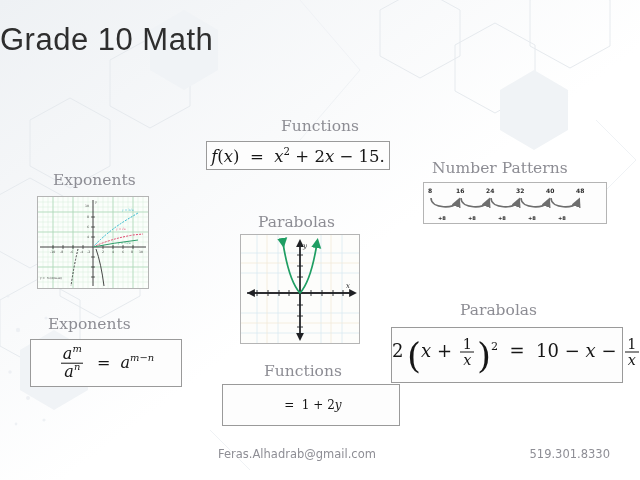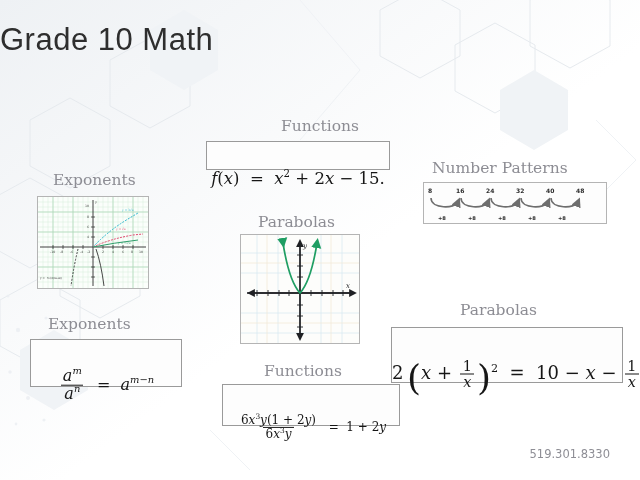--- a/index.html
+++ b/index.html
@@ -40,21 +40,20 @@
     border:1px solid #9a9a9a;
     box-sizing:border-box;
   }
   .card.thin{border:1px solid #b4b4b4;}
 
   
   .math{
     font-family:"DejaVu Serif", serif;
     color:#161616;
     white-space:nowrap;
-    margin-top:22px;
   }
   .it{font-style:italic;}
   sup{font-size:.62em;vertical-align:super;line-height:0;}
   .frac{display:inline-flex;flex-direction:column;align-items:center;
         vertical-align:middle;line-height:1.05;margin:0 2px;}
   .frac .num{padding:0 3px;}
   .frac .den{padding:0 3px;border-top:1.3px solid #161616;}
 
   
   #functions-label{left:0;right:0;text-align:center;top:117px;}
@@ -322,23 +321,20 @@
     <span class="frac" style="font-size:.8em">
       <span class="num">1</span>
         <span class="den it">x</span>
     </span>
   </div>
 </div>
 
 <div class="sec-label" id="factoring-label">Functions</div>
 <div class="card" id="factoring-card">
   <div class="math" id="factoring-eq">
-    <span class="frac">
-      <span class="num">6<span class="it">x</span><sup>3</sup><span class="it">y</span>(1 + 2<span class="it">y</span>)</span>
-      <span class="den">6<span class="it">x</span><sup>3</sup><span class="it">y</span></span>
-    </span>
     &nbsp;=&nbsp; 1 + 2<span class="it">y</span>
   </div>
 </div>
 
 <div id="footer">
+  <span id="footer-email">Feras.Alhadrab@gmail.com</span>
   <span id="footer-phone">519.301.8330</span>
 </div>
 
 </body></html>

